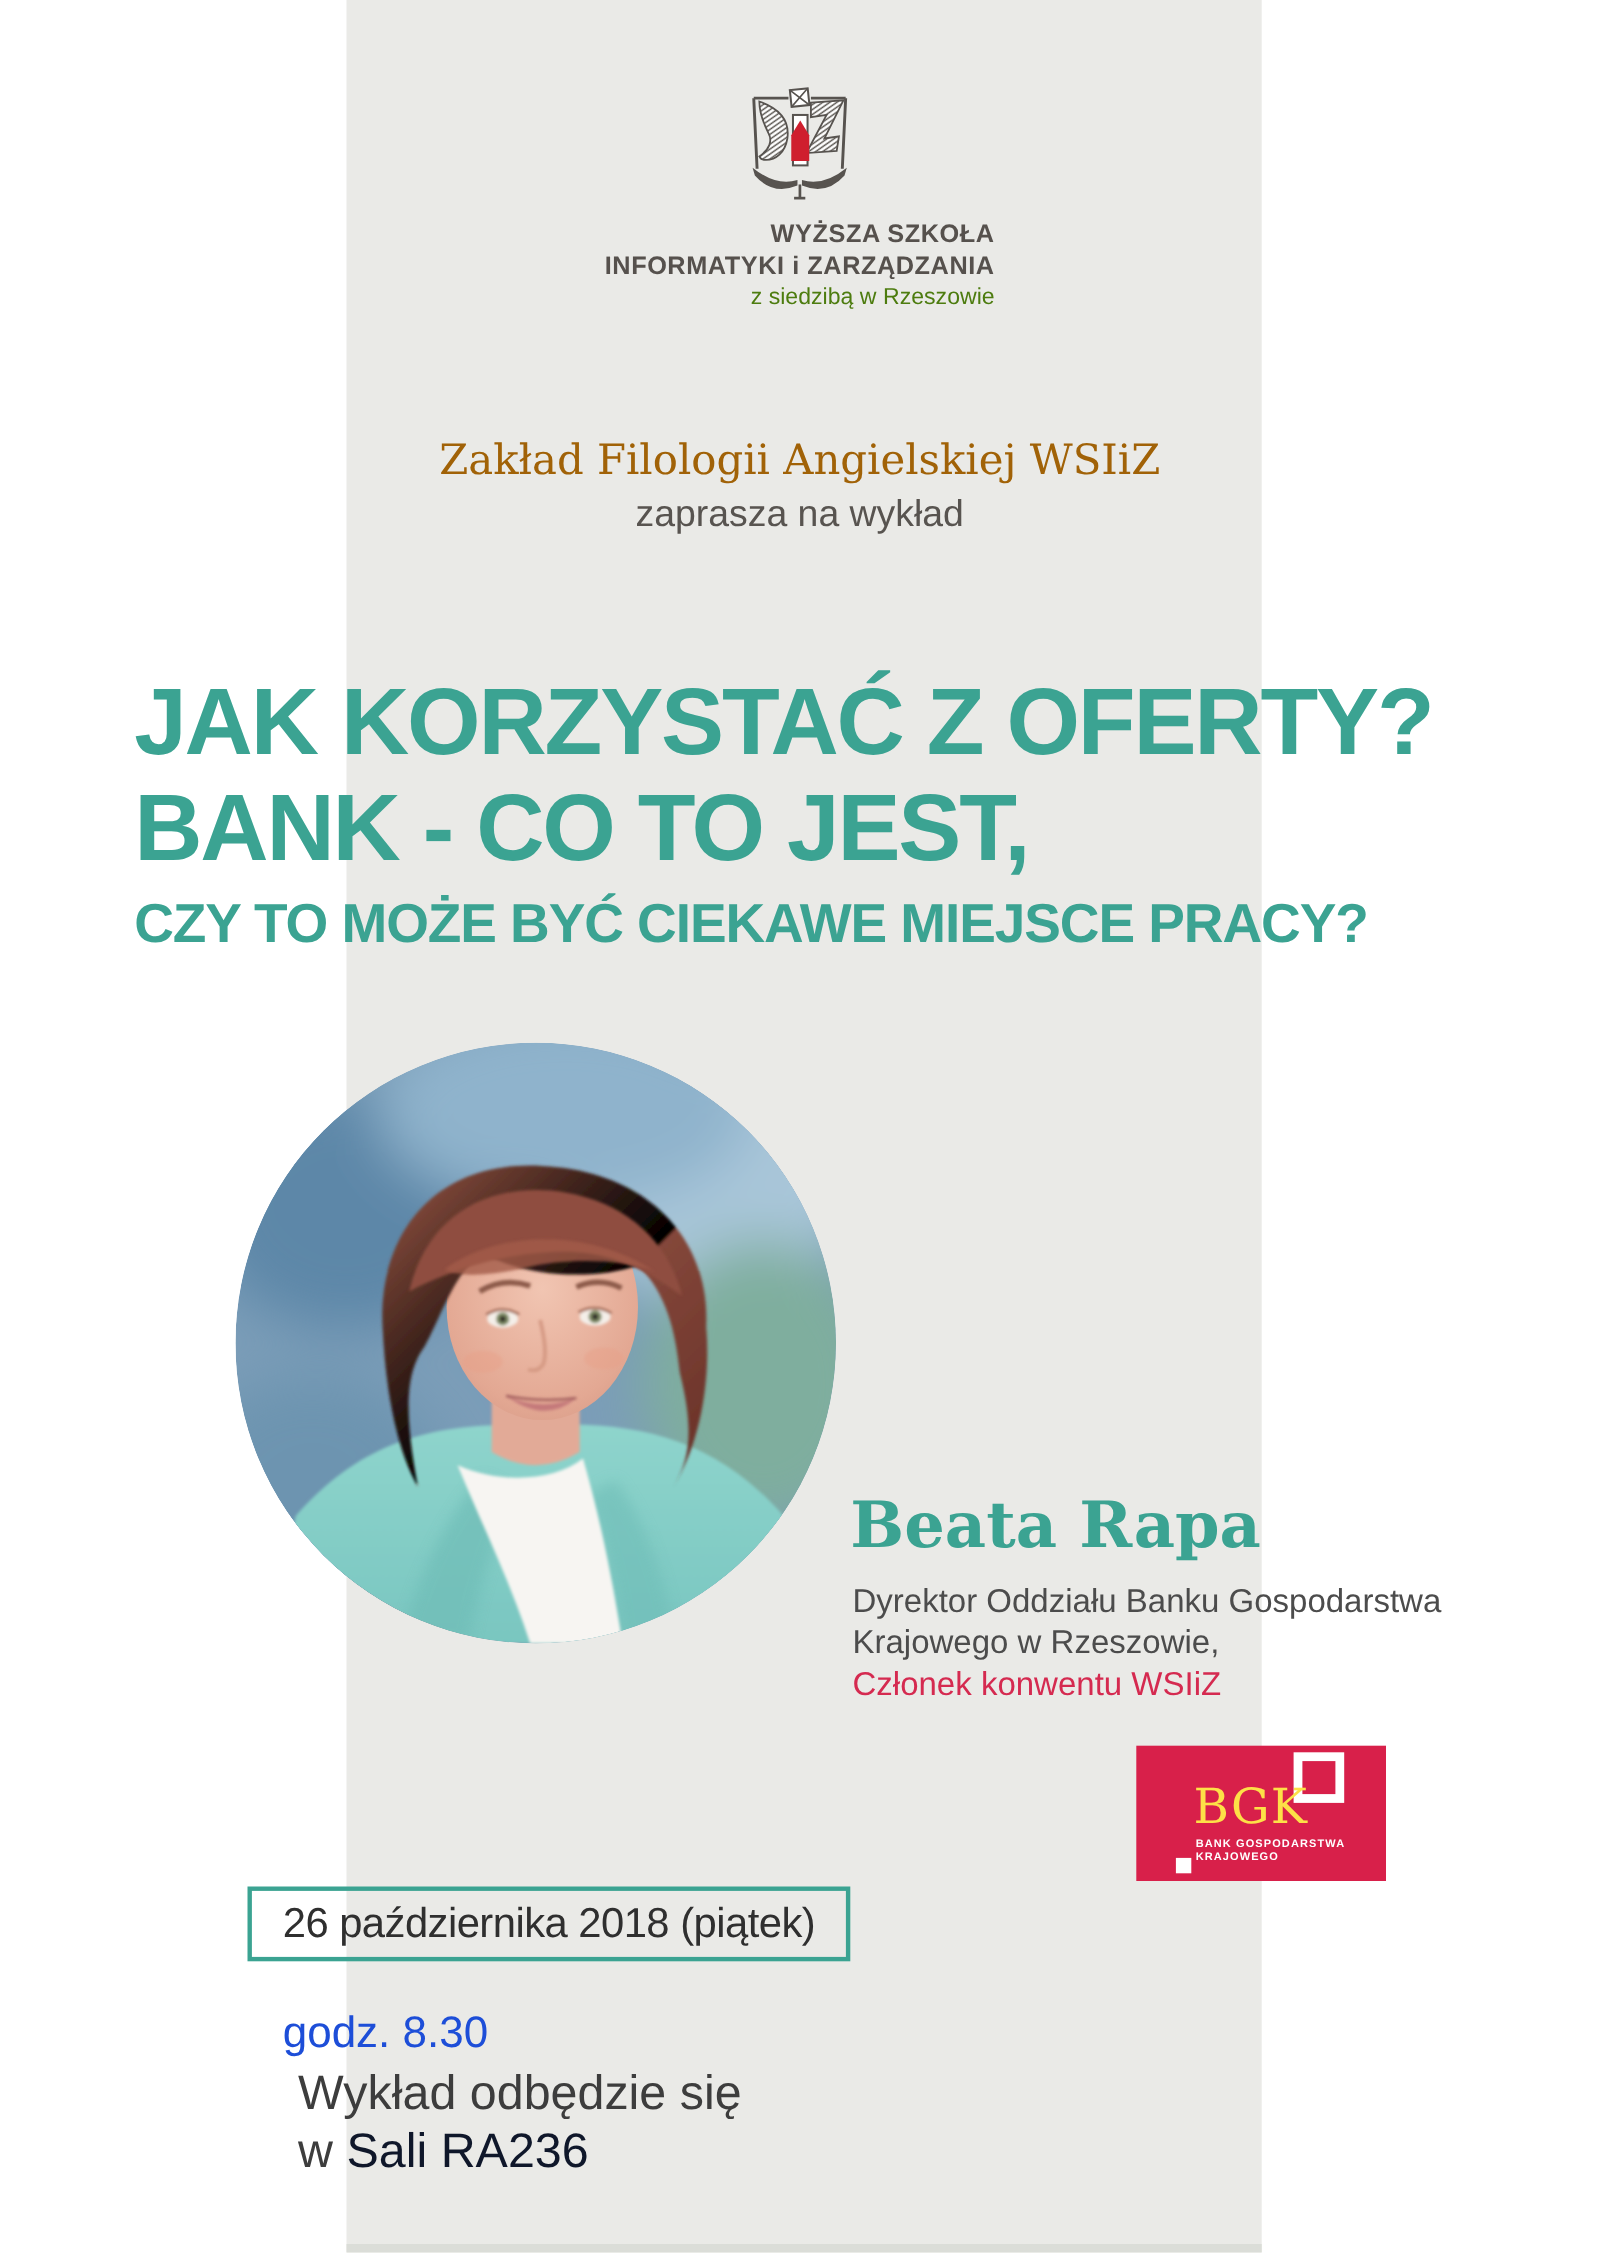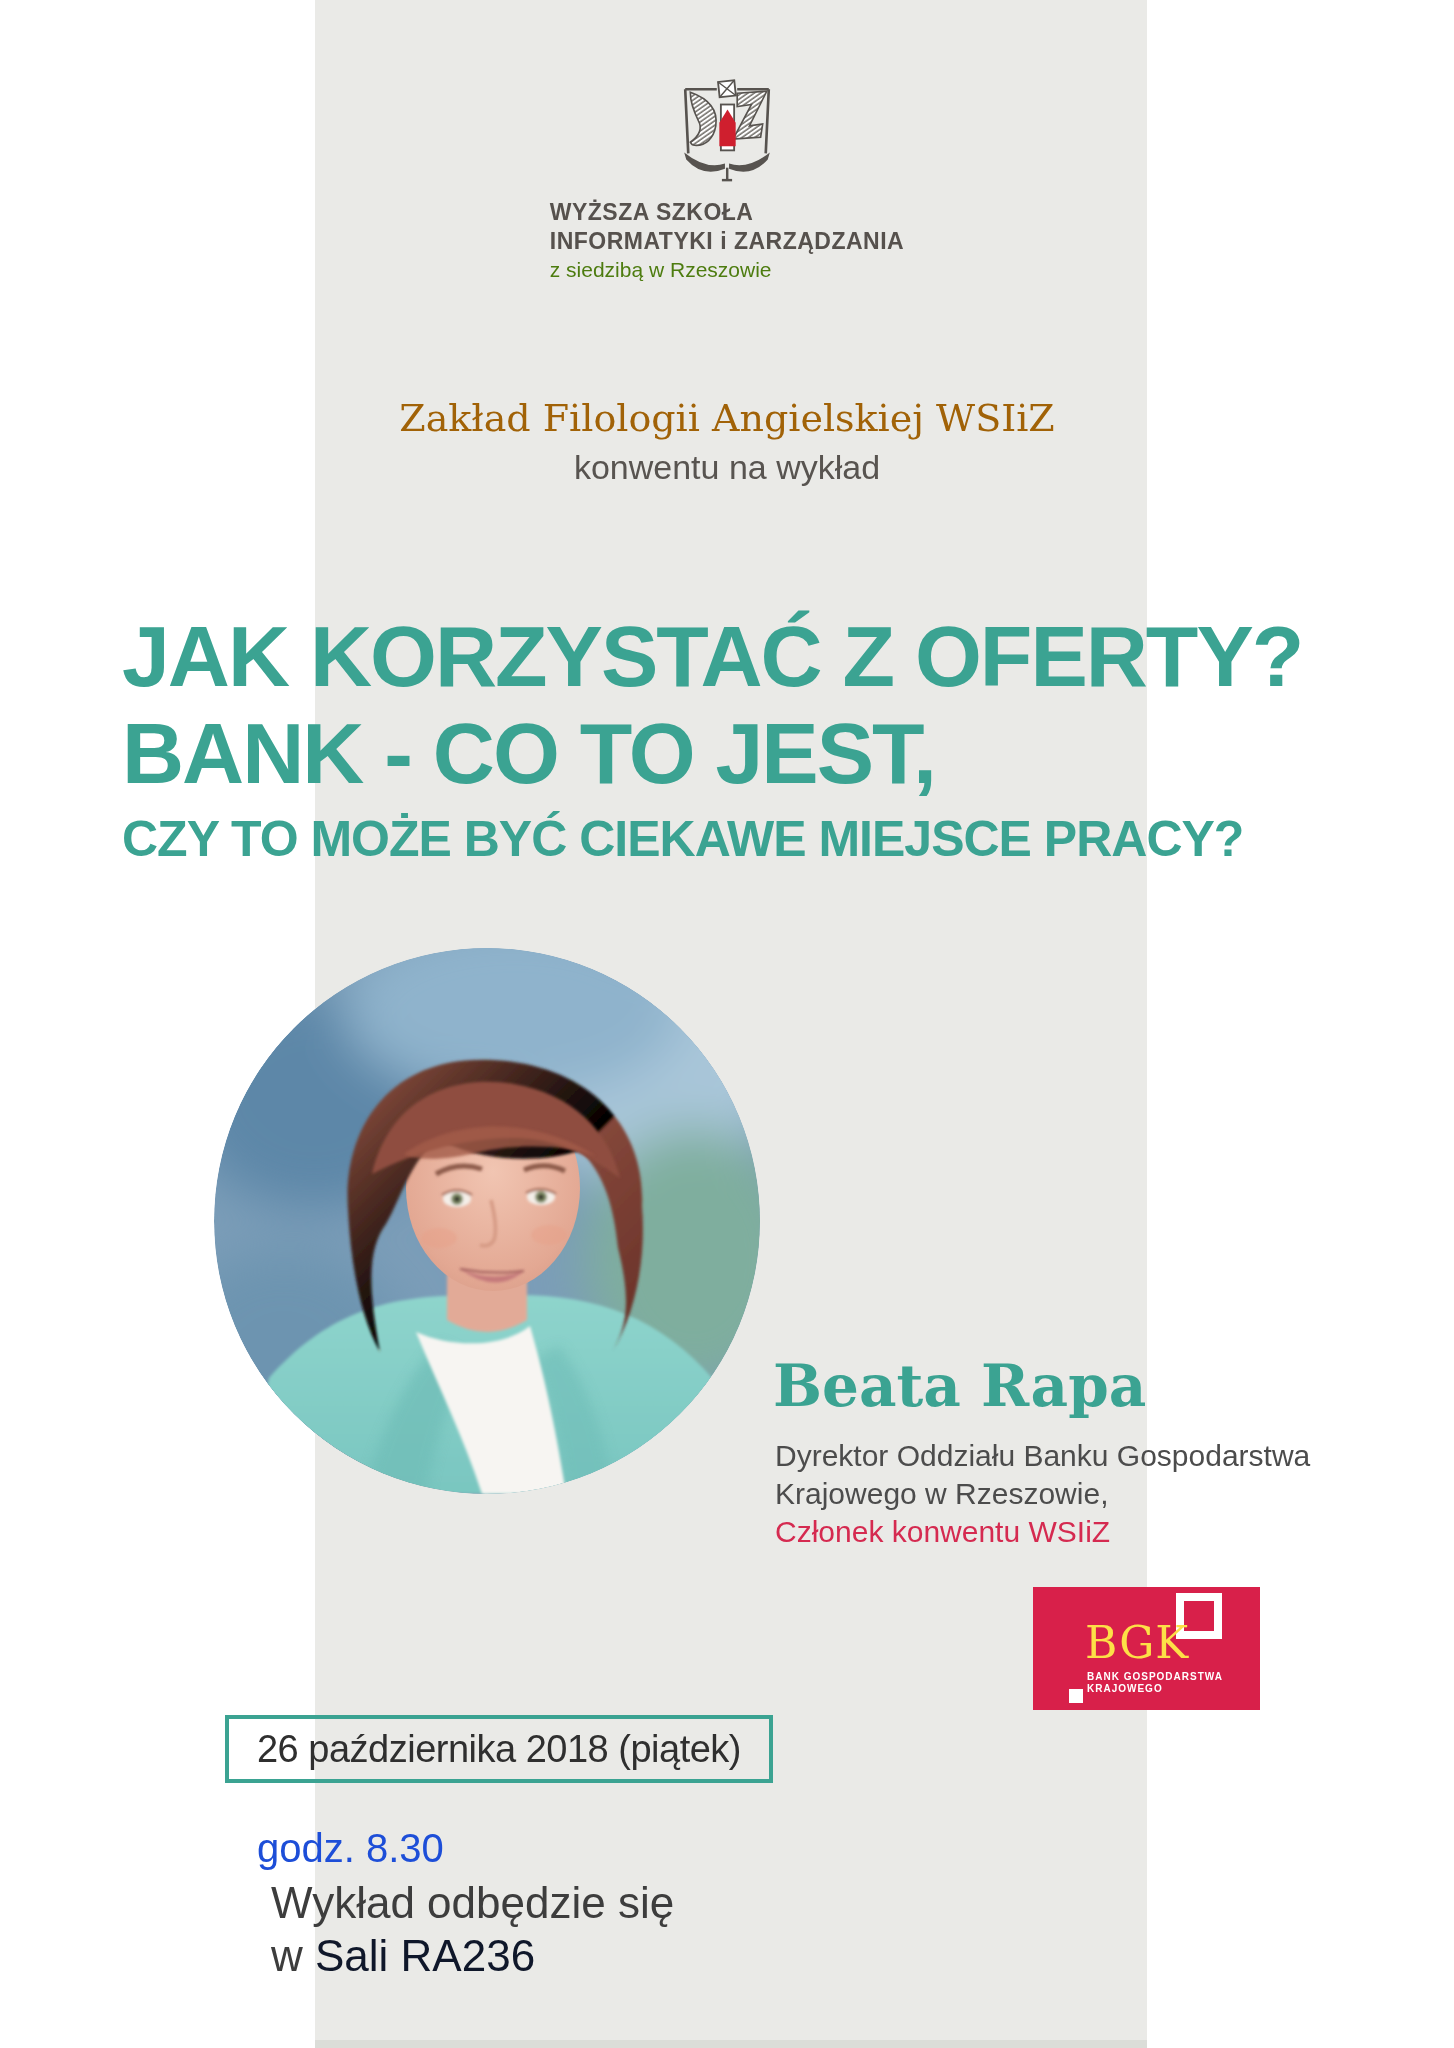--- a/index.html
+++ b/index.html
@@ -6,21 +6,21 @@
   .poster{
     position:relative;width:1454px;height:2048px;background:#ffffff;overflow:hidden;
     font-family:"Liberation Sans", sans-serif;
   }
   .gray-band{position:absolute;left:315px;top:0;width:832px;height:2048px;background:#eaeae7;}
   .band-bottom-strip{position:absolute;left:315px;top:2040px;width:832px;height:8px;background:#dbddd8;}
 
   
   .uni{position:absolute;left:0;top:78px;width:1454px;display:flex;flex-direction:column;align-items:center;}
   .uni .crest{width:100px;height:106px;}
-  .uni-name{margin-top:14px;text-align:left;color:#56514d;}
+  .uni-name{margin-top:14px;text-align:right;color:#56514d;}
   .uni-name .l1,.uni-name .l2{font-weight:bold;font-size:23px;line-height:29px;letter-spacing:0.5px;}
   .uni-name .l3{font-size:21px;line-height:28px;color:#4d7c0f;}
 
   
   .dept{position:absolute;left:0;top:396px;width:1454px;text-align:center;
         font-family:"DejaVu Serif", serif;font-size:38px;color:#a16207;font-weight:400;}
   .invite{position:absolute;left:0;top:448px;width:1454px;text-align:center;
         font-size:34px;color:#585450;}
 
   
@@ -93,21 +93,21 @@
       <rect x="43" y="99" width="10" height="2.4" fill="#57534f"></rect>
     </svg>
     <div class="uni-name">
       <div class="l1">WYŻSZA SZKOŁA</div>
       <div class="l2">INFORMATYKI i ZARZĄDZANIA</div>
       <div class="l3">z siedzibą w Rzeszowie</div>
     </div>
   </div>
 
   <div class="dept">Zakład Filologii Angielskiej WSIiZ</div>
-  <div class="invite">konwentu na wykład</div>
+  <div class="invite">zaprasza na wykład</div>
 
   <div class="title">
     <div class="big">JAK KORZYSTAĆ Z OFERTY?</div>
     <div class="big">BANK - CO TO JEST,</div>
     <div class="small">CZY TO MOŻE BYĆ CIEKAWE MIEJSCE PRACY?</div>
   </div>
 
   <div class="photo">
     <svg width="546" height="546" viewBox="0 0 546 546">
       <defs>

